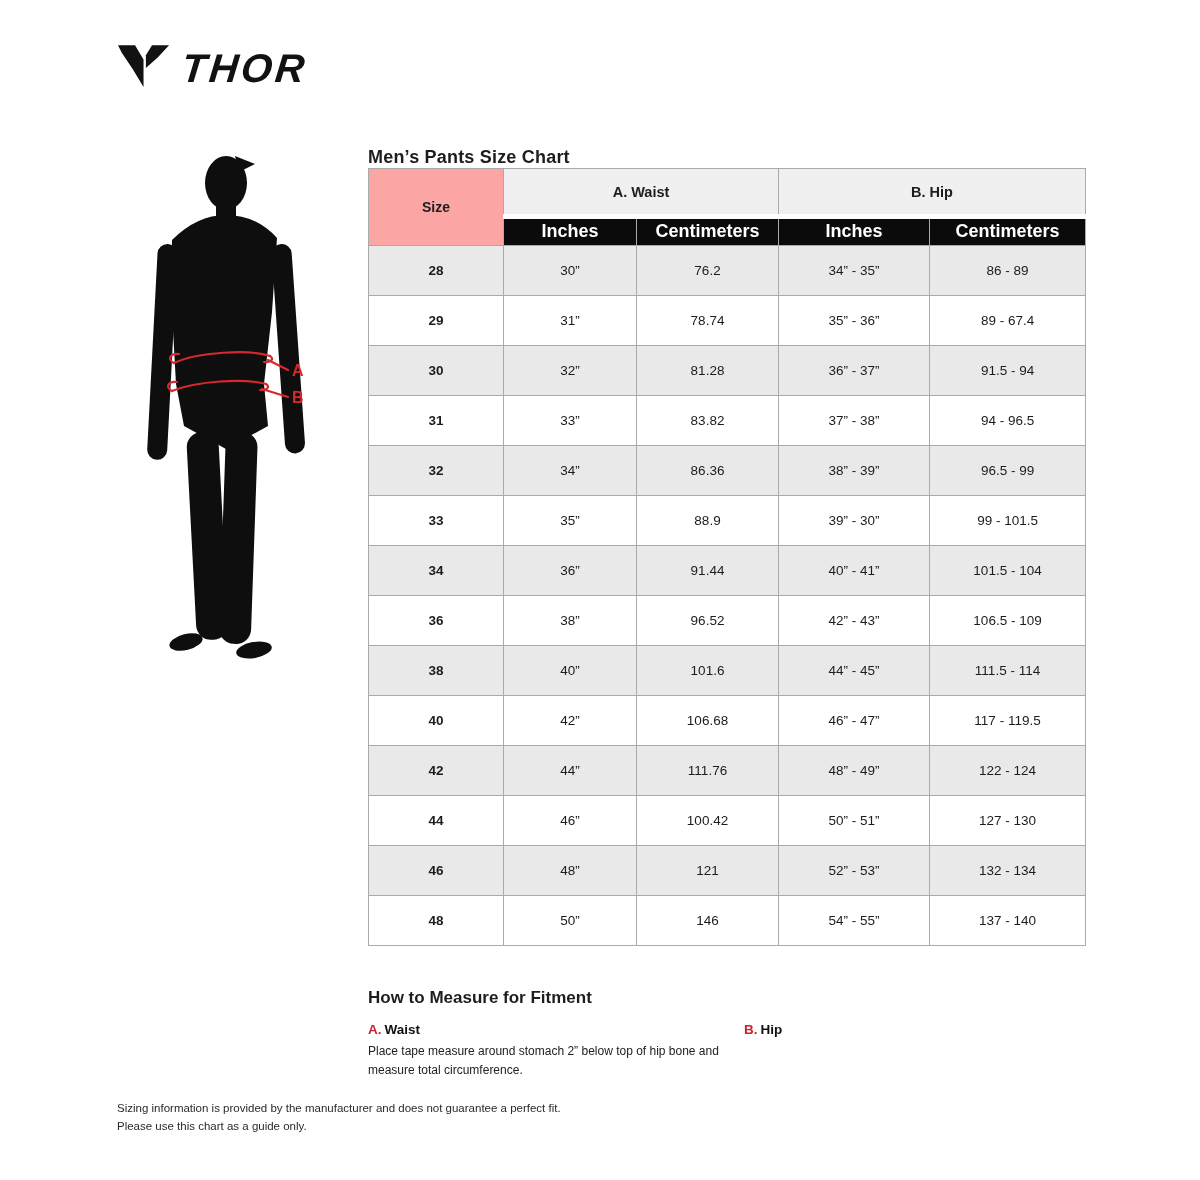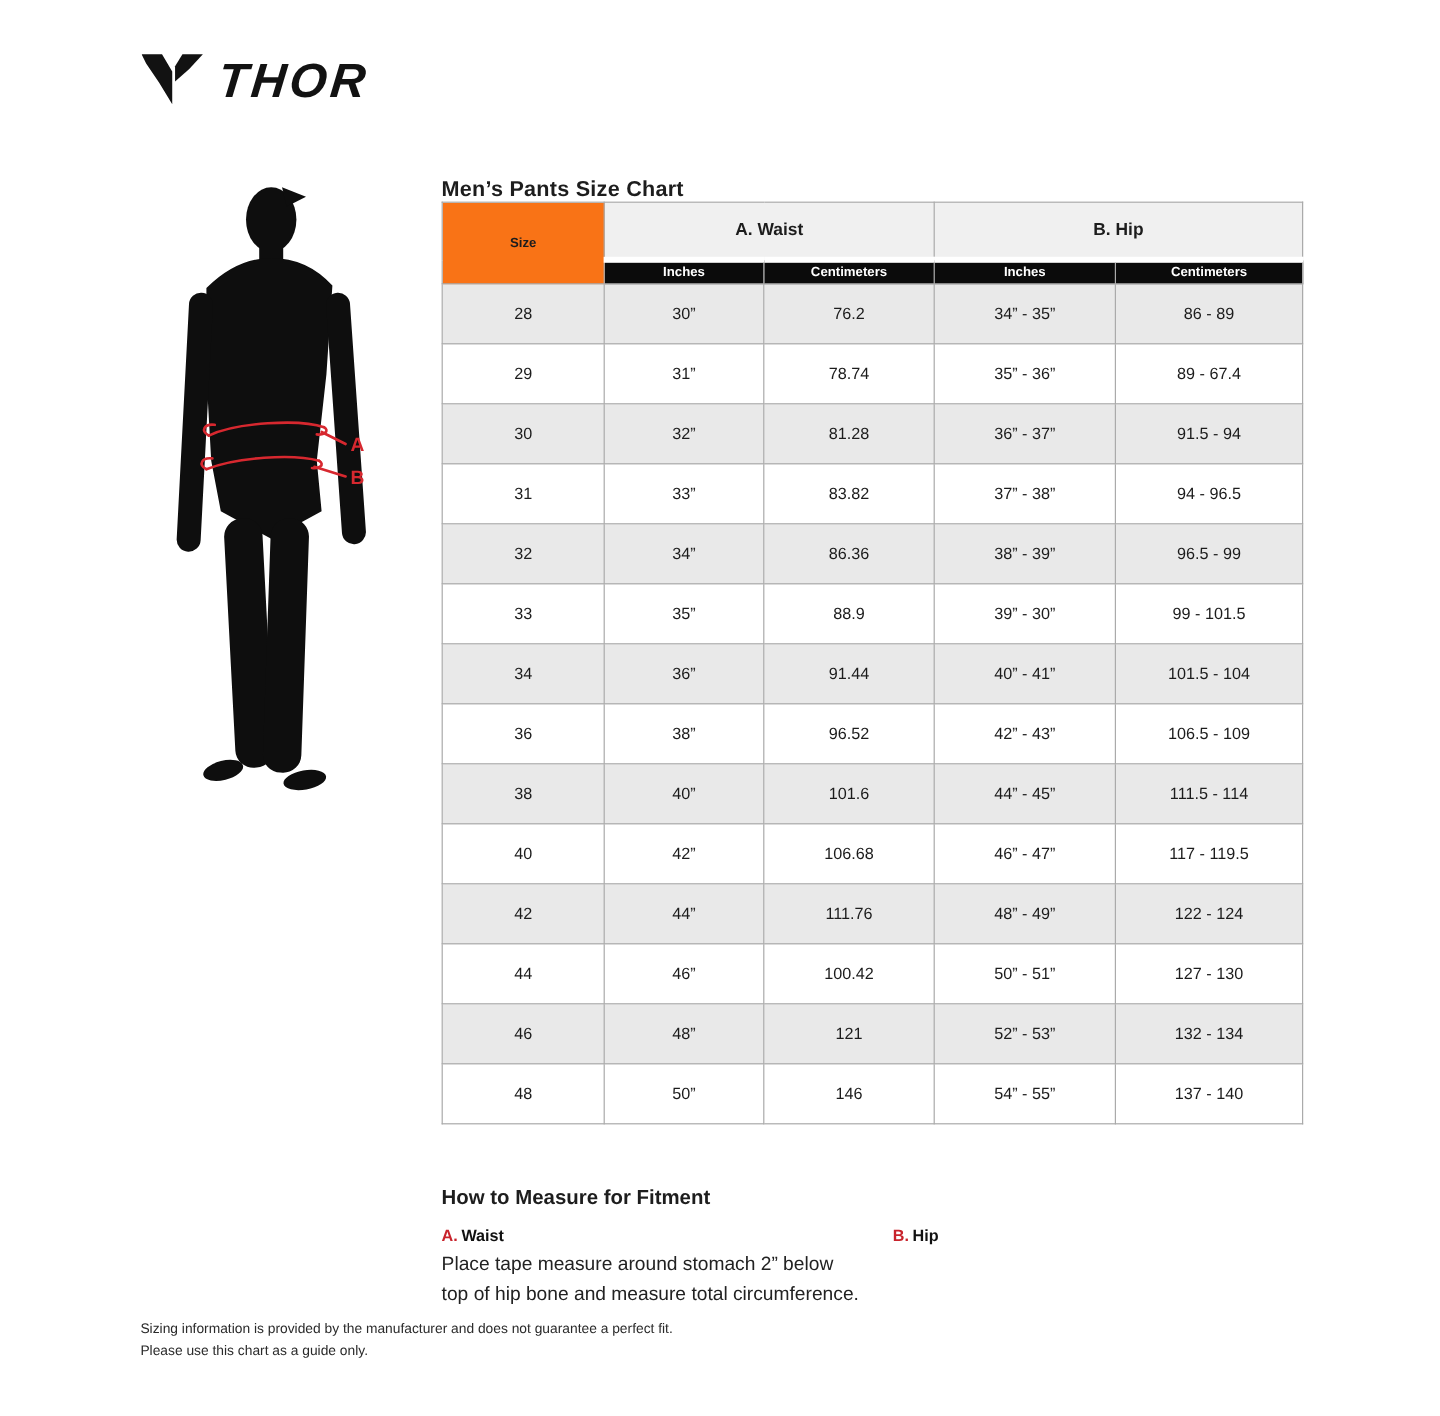--- a/index.html
+++ b/index.html
@@ -15,34 +15,34 @@
   
   .figure { position:absolute; left:142px; top:152px; width:200px; height:515px; }
 
   
   .chart-title { position:absolute; left:368px; top:147px; font-size:18px; font-weight:bold; color:#1d1d1d; letter-spacing:.2px; }
 
   
   .size-table { position:absolute; left:368px; top:168px; width:717px; border-collapse:collapse; table-layout:fixed; border:1px solid #8f8f8f; }
   .size-table th, .size-table td { border:1px solid #aaaaaa; text-align:center; vertical-align:middle; }
   .size-table th.group-h { background:#f0f0f0; height:48px; font-size:14.5px; font-weight:bold; color:#1d1d1d; }
-  .size-table th.size-h { background:#f97316; font-size:11px; font-weight:bold; color:#1d1d1d; }
-  .size-table tr.subhead th { background:#0b0b0b; color:#ffffff; font-size:11px; font-weight:bold; height:17px; border-top:5px solid #ffffff; padding:2px 0 3px; }
+  .size-table th.size-h { background:#fca5a5; font-size:14px; font-weight:bold; color:#1d1d1d; }
+  .size-table tr.subhead th { background:#0b0b0b; color:#ffffff; font-size:18px; font-weight:bold; height:17px; border-top:5px solid #ffffff; padding:2px 0 3px; }
   .size-table td { height:50px; font-size:13.5px; color:#1c1c1c; background:#ffffff; }
   .size-table tbody tr:nth-child(odd) td { background:#e9e9e9; }
-  .size-table td.size-col { font-weight:normal;text-align:center; }
+  .size-table td.size-col { font-weight:bold;text-align:center; }
 
   
   .howto-title { position:absolute; left:368px; top:988px; font-size:17px; font-weight:bold; color:#1d1d1d; }
   .howto-cols { position:absolute; left:368px; top:1022px; width:717px; display:flex; }
   .howto-col { width:352px; }
   .howto-col + .howto-col { margin-left:24px; width:341px; }
   .howto-col h3 { font-size:13.5px; font-weight:bold; color:#111111; margin-bottom:5px; }
   .howto-col h3 .red { color:#c8232c; margin-right:3px; }
-  .howto-col p { font-size:16px; line-height:1.55; color:#222222; }
+  .howto-col p { font-size:12px; line-height:1.55; color:#222222; }
 
   
   .disclaimer { position:absolute; left:117px; top:1100px; font-size:11.5px; line-height:1.55; color:#2a2a2a; }
 </style>
 </head>
 <body>
 
 <div class="page">
 
   <header class="brand">

